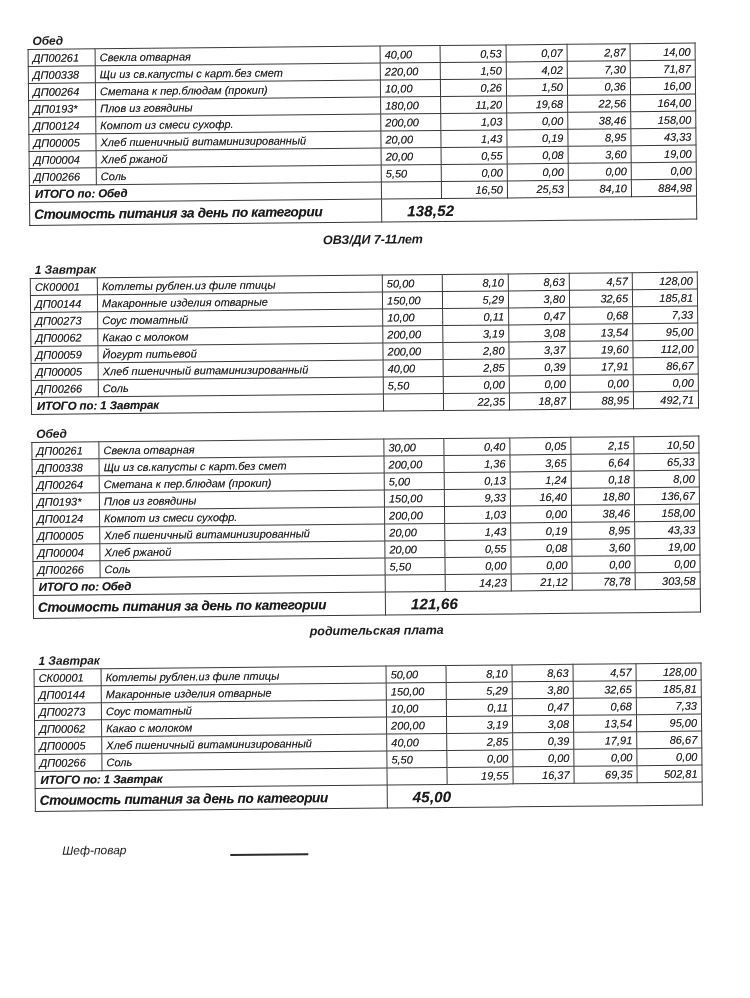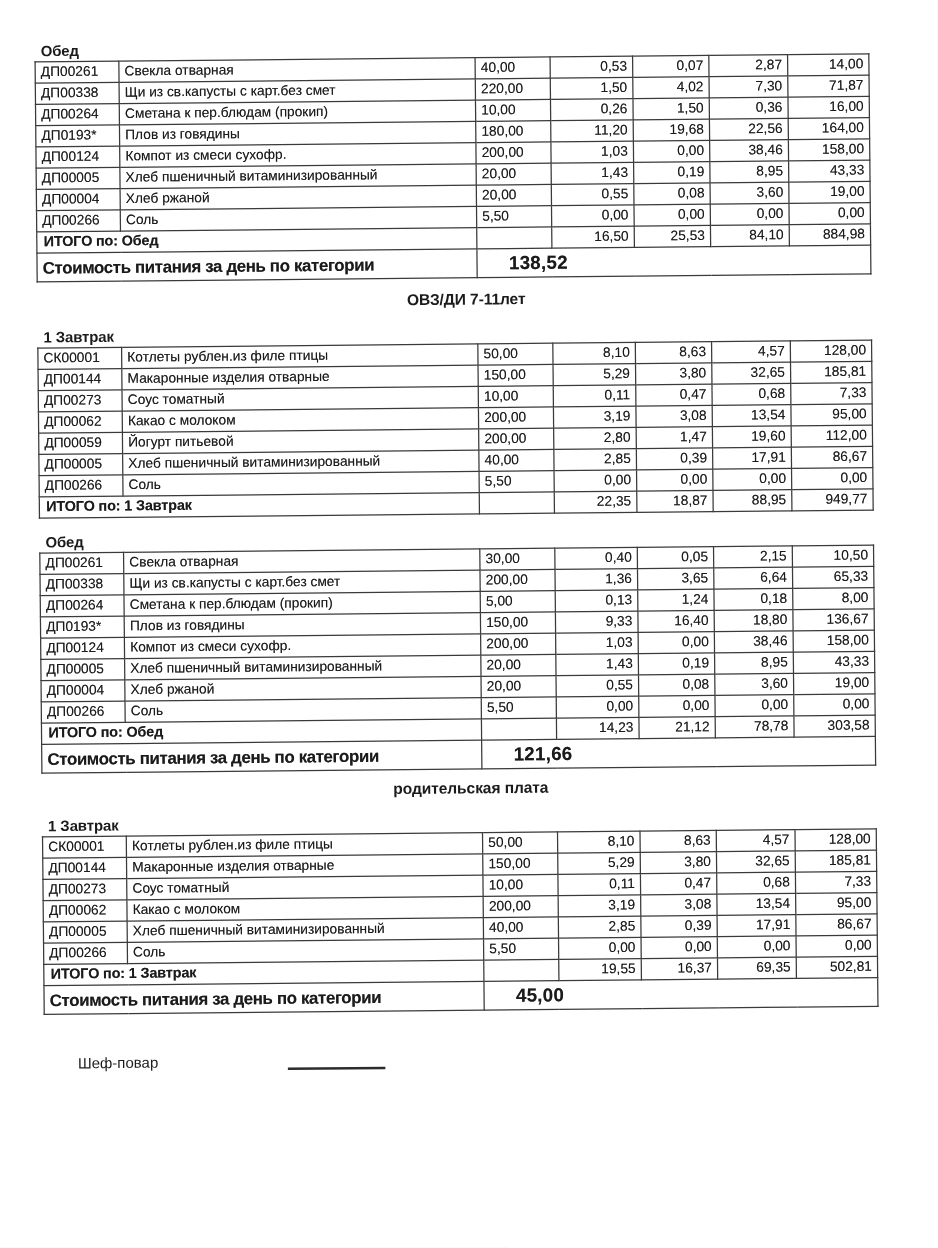--- a/index.html
+++ b/index.html
@@ -1,21 +1,21 @@
 <!DOCTYPE html>
 <html><head>
 <meta charset="utf-8">
 <style>
   html,body{margin:0;padding:0;}
   body{
     width:750px;height:998px;background:#f4f4f2;
     font-family:"Liberation Sans", sans-serif;color:#1b1b1b;
   }
   .page{
-    position:relative;width:750px;height:998px;background:#ffffff;overflow:hidden;
+    position:relative;width:750px;height:998px;background:#ffffff;overflow:hidden;font-style:italic;
   }
   .content{
     position:absolute;left:28px;top:34px;width:670px;
     transform:rotate(-0.55deg);transform-origin:0 60px;
   }
   .section-title{
     font-weight:bold;font-size:12px;line-height:14px;margin:0 0 1px 5px;
     letter-spacing:-0.1px;
   }
   table.menu-table{
@@ -213,21 +213,21 @@
               <td class="num">3,19</td>
               <td class="num">3,08</td>
               <td class="num">13,54</td>
               <td class="num">95,00</td>
             </tr>
             <tr>
               <td class="code">ДП00059</td>
               <td class="name">Йогурт питьевой</td>
               <td class="qty">200,00</td>
               <td class="num">2,80</td>
-              <td class="num">1,47</td>
+              <td class="num">3,37</td>
               <td class="num">19,60</td>
               <td class="num">112,00</td>
             </tr>
             <tr>
               <td class="code">ДП00005</td>
               <td class="name">Хлеб пшеничный витаминизированный</td>
               <td class="qty">40,00</td>
               <td class="num">2,85</td>
               <td class="num">0,39</td>
               <td class="num">17,91</td>
@@ -241,21 +241,21 @@
               <td class="num">0,00</td>
               <td class="num">0,00</td>
               <td class="num">0,00</td>
             </tr>
             <tr class="total-row">
               <td class="total-label" colspan="2">ИТОГО по: 1 Завтрак</td>
               <td class="qty"></td>
               <td class="num">22,35</td>
               <td class="num">18,87</td>
               <td class="num">88,95</td>
-              <td class="num">949,77</td>
+              <td class="num">492,71</td>
             </tr>
           </tbody>
       </table>
     </section>
 
     <section>
       <div class="section-title gap-title">Обед</div>
       <table class="menu-table">
         <colgroup>
           <col style="width:67px">

